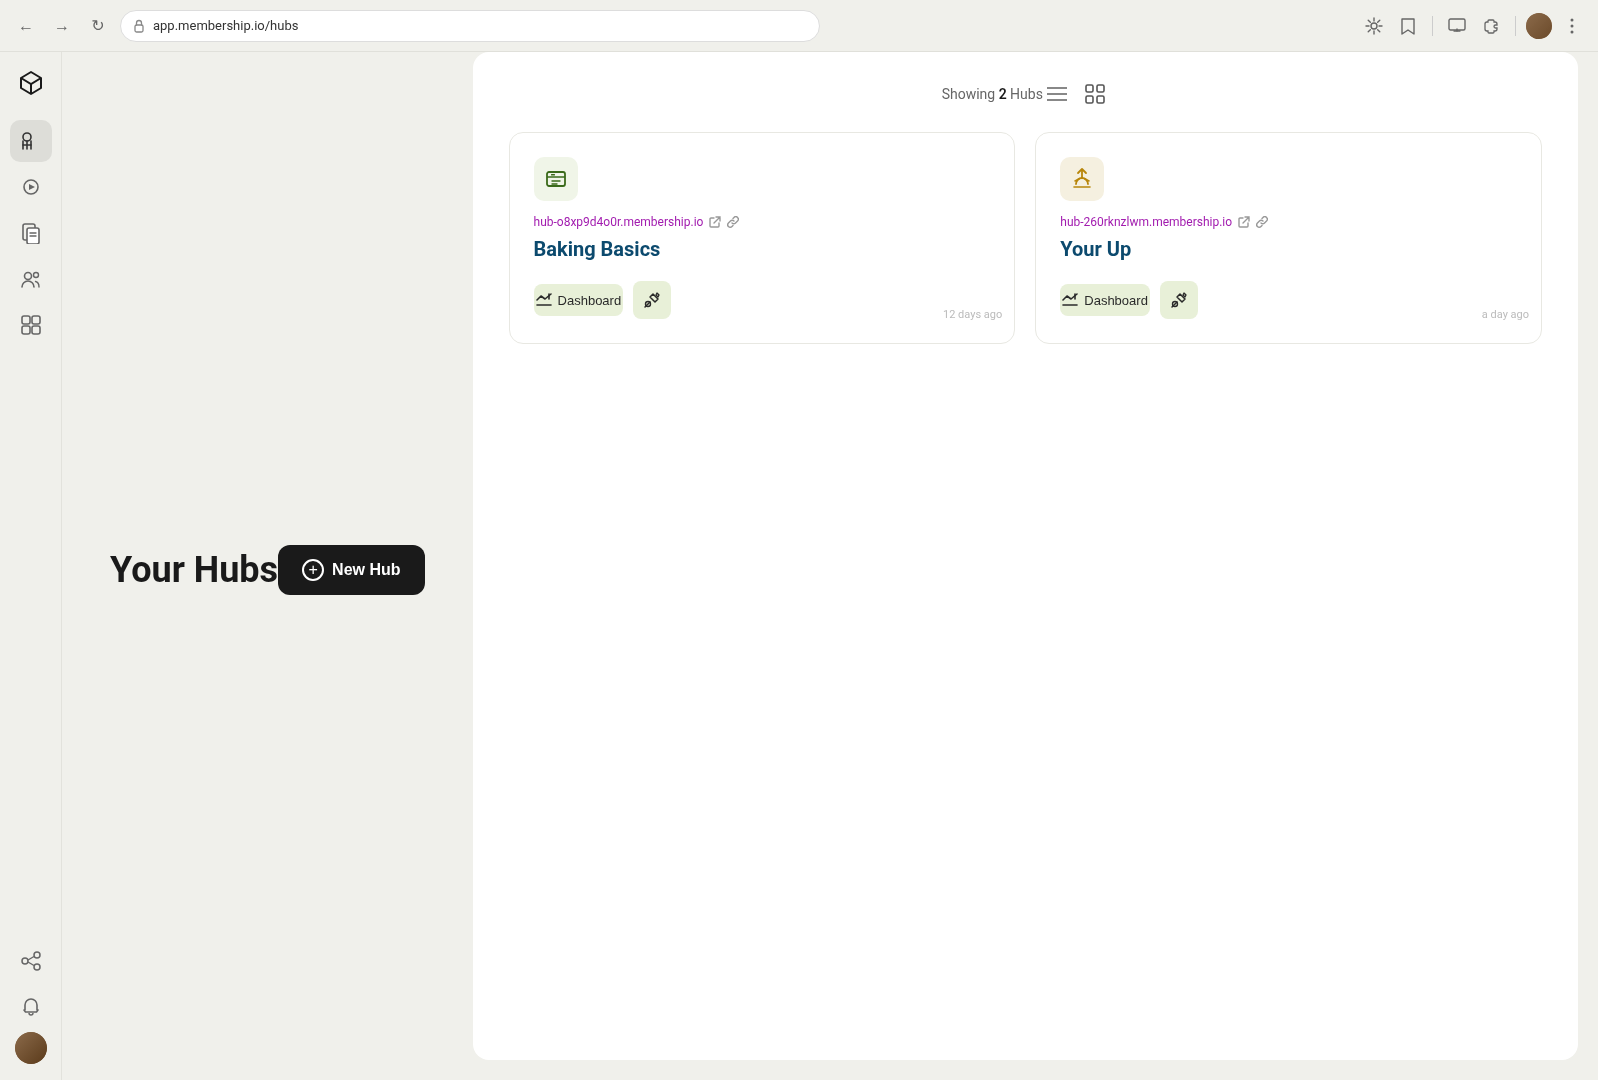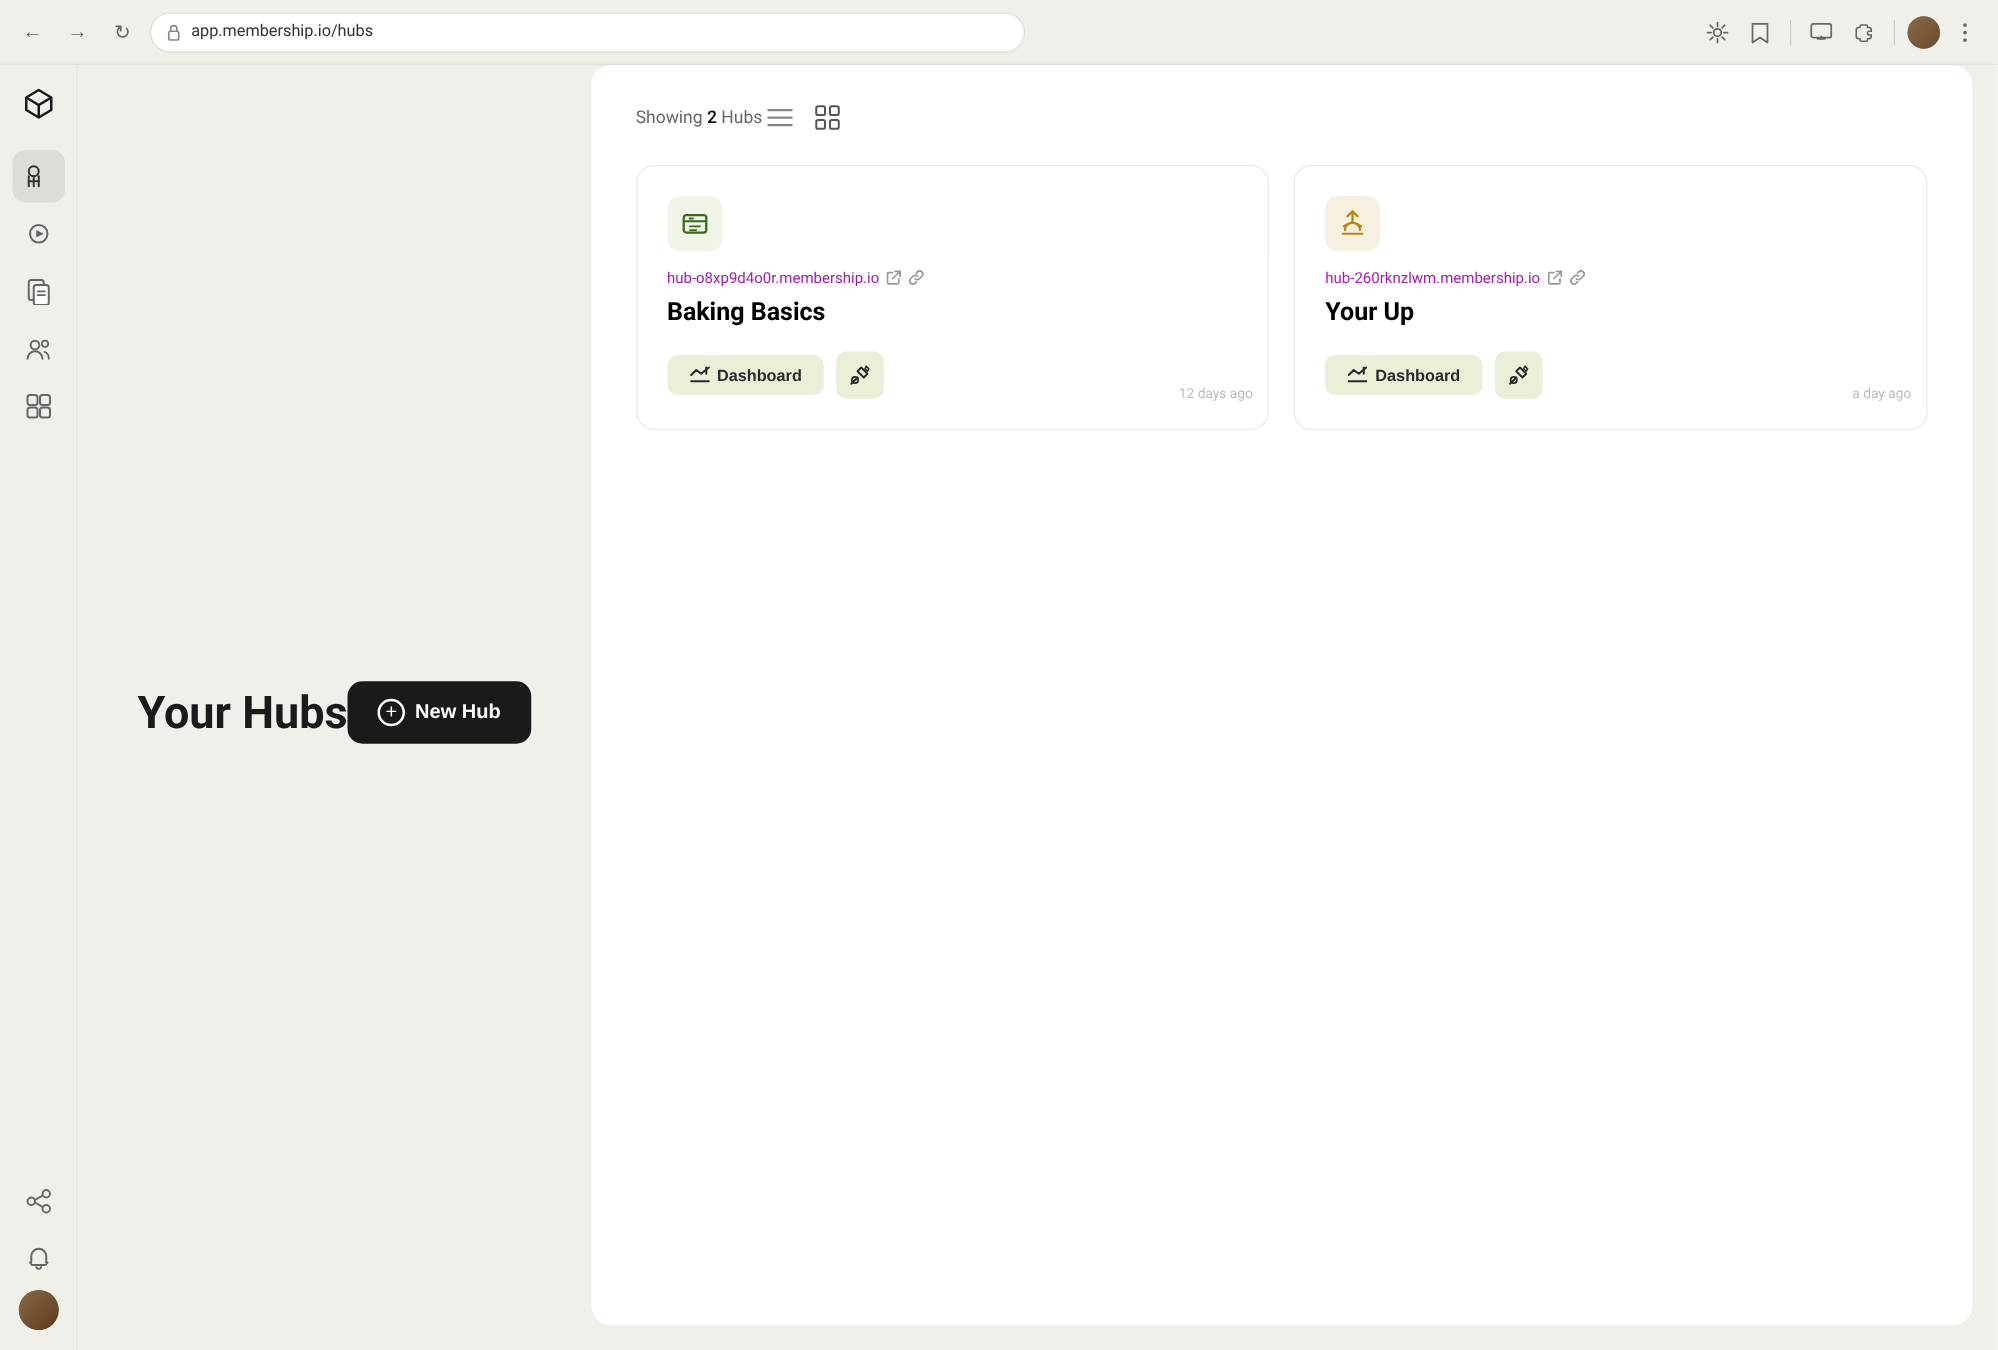--- a/index.html
+++ b/index.html
@@ -183,21 +183,21 @@
       background: white;
       margin: 0 20px 20px 0;
       border-radius: 16px 16px 16px 16px;
       padding: 28px 36px;
       overflow-y: auto;
     }
 
     .showing-bar {
       display: flex;
       align-items: center;
-      justify-content: flex-start;
+      justify-content: center;
       margin-bottom: 24px;
     }
     .showing-text {
       font-size: 14px;
       color: #666;
     }
     .showing-text strong { color: #1a1a1a; font-weight: 600; }
     .view-toggle {
       display: flex;
       gap: 10px;
@@ -245,38 +245,38 @@
       color: #a21caf;
     }
     .hub-card-url-icon {
       color: #888;
       font-size: 12px;
       cursor: pointer;
     }
     .hub-card-title {
       font-size: 20px;
       font-weight: 700;
-      color: #000000;
+      color: #0c4a6e;
       margin-bottom: 20px;
     }
     .hub-card-actions {
       display: flex;
       align-items: center;
       gap: 10px;
     }
     .hub-dashboard-btn {
       display: flex;
       align-items: center;
       gap: 6px;
       background: #e8f0d8;
       border: none;
       border-radius: 8px;
-      padding: 8px 18px;
+      padding: 8px 2px;
       font-size: 13px;
-      font-weight: 700;
+      font-weight: 400;
       color: #2a2a2a;
       cursor: pointer;
     }
     .hub-tools-btn {
       width: 38px; height: 38px;
       background: #e8f0d8;
       border: none;
       border-radius: 8px;
       display: flex; align-items: center; justify-content: center;
       cursor: pointer;

